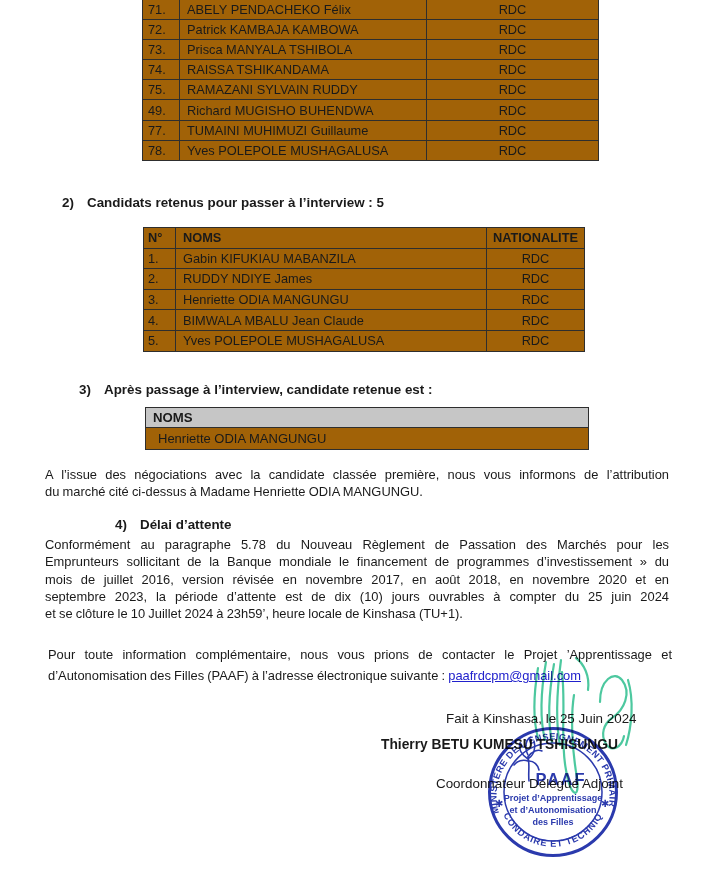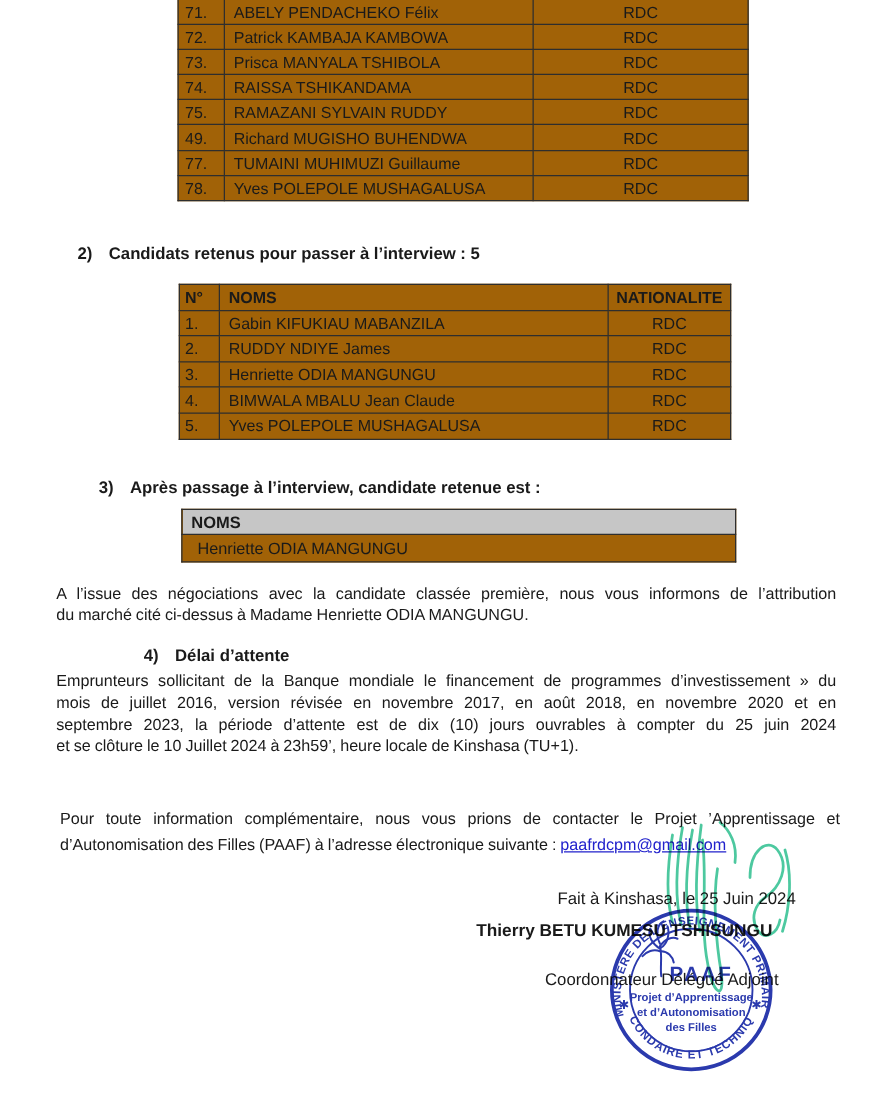--- a/index.html
+++ b/index.html
@@ -148,20 +148,21 @@
 <div class="abs para" style="left:45px;top:466px;">
   <div class="jline">A l’issue des négociations avec la candidate classée première, nous vous informons de l’attribution</div>
   <div>du marché cité ci-dessus à Madame Henriette ODIA MANGUNGU.</div>
 </div>
 
 <div class="abs hd" style="left:75px;top:517px;margin-left:40px;">
   <span class="num">4)</span><span>Délai d’attente</span>
 </div>
 
 <div class="abs para" style="left:45px;top:536px;">
+  <div class="jline">Conformément au paragraphe 5.78 du Nouveau Règlement de Passation des Marchés pour les</div>
   <div class="jline">Emprunteurs sollicitant de la Banque mondiale le financement de programmes d’investissement » du</div>
   <div class="jline">mois de juillet 2016, version révisée en novembre 2017, en août 2018, en novembre 2020 et en</div>
   <div class="jline">septembre 2023, la période d’attente est de dix (10) jours ouvrables à compter du 25 juin 2024</div>
   <div>et se clôture le 10 Juillet 2024 à 23h59’, heure locale de Kinshasa (TU+1).</div>
 </div>
 
 <div class="abs para contact" style="left:48px;top:644px;">
   <div class="jline">Pour toute information complémentaire, nous vous prions de contacter le Projet ’Apprentissage et</div>
   <div><span>d’Autonomisation des Filles (PAAF) à l’adresse électronique suivante : </span><a class="email" href="#">paafrdcpm@gmail.com</a></div>
 </div>

